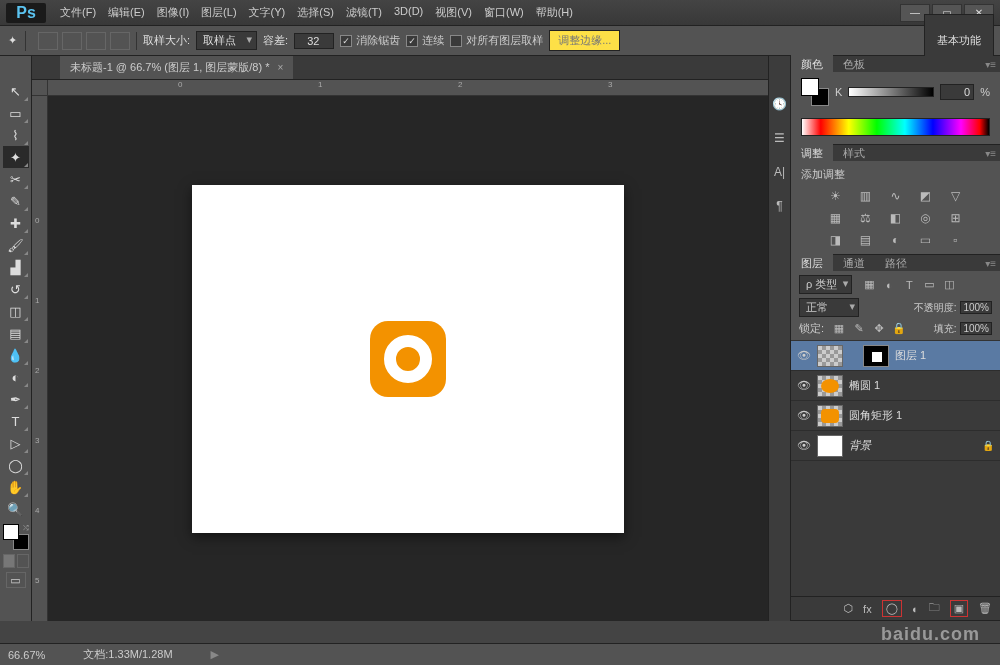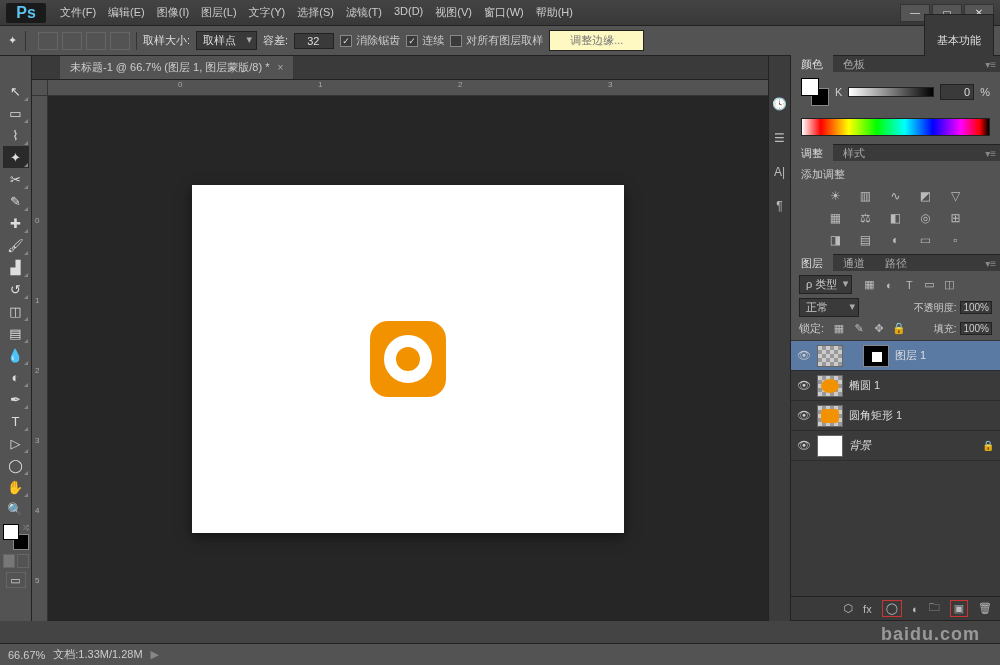--- a/index.html
+++ b/index.html
@@ -13,21 +13,21 @@
   .optbar{height:30px;background:#535353;display:flex;align-items:center;padding:0 6px;border-bottom:1px solid #222;gap:6px}
   .opt-tool-icon{width:20px;height:20px;display:flex;align-items:center;justify-content:center;color:#ddd;border-right:1px solid #333;padding-right:6px}
   .opt-box{width:20px;height:18px;border:1px solid #666;}
   .opt-boxes{display:flex;gap:4px;padding:0 6px;border-right:1px solid #333}
   .opt-label{color:#ddd;font-size:11px;}
   .opt-select{background:#3a3a3a;border:1px solid #222;padding:1px 20px 1px 6px;color:#ddd;position:relative}
   .opt-select::after{content:"▾";position:absolute;right:4px;color:#aaa}
   .opt-input{background:#3a3a3a;border:1px solid #222;width:40px;padding:1px 12px;color:#ddd}
   .chk{display:flex;align-items:center;gap:4px}
   .chk-box{width:12px;height:12px;border:1px solid #888;background:#3a3a3a;display:flex;align-items:center;justify-content:center;font-size:9px;color:#ddd}
-  .refine-btn{background:#fef9c3;border:1px solid #222;padding:2px 20px;color:#777}
+  .refine-btn{background:#fde047;border:1px solid #222;padding:2px 8px;color:#777}
   .basic-btn{margin-left:auto;background:#3a3a3a;border:1px solid #222;padding:18px 12px;color:#ddd}
   
   .main{display:flex;height:calc(100% - 26px - 22px - 30px - 22px);position:relative}
   
   .dock-tab{width:10px;height:26px;background:#3a3a3a;border:1px solid #222;position:absolute;left:32px;top:0;display:flex;align-items:center;justify-content:center;font-size:8px;color:#888}
   
   .toolbar{width:32px;background:#535353;border-right:1px solid #222;display:flex;flex-direction:column;align-items:center;padding:24px 0 4px 0;gap:0}
   .tool{width:26px;height:22px;display:flex;align-items:center;justify-content:center;color:#ddd;position:relative;font-size:13px}
   .tool.selected{background:#2a2a2a}
   .tool .corner{position:absolute;bottom:1px;right:1px;width:0;height:0;border-left:4px solid transparent;border-bottom:4px solid #888}
@@ -102,21 +102,21 @@
   .mask-thumb::after{content:"";position:absolute;top:6px;left:8px;width:10px;height:10px;background:#fff}
   .link-gap{width:8px;height:10px}
   .layer-name{flex:1;font-size:11px;color:#ddd}
   .layer.bg-layer .layer-name{font-style:italic}
   .layer .lock{width:12px;color:#aaa;font-size:10px}
   
   .layer-footer{height:24px;background:#3a3a3a;border-top:1px solid #222;display:flex;align-items:center;justify-content:flex-end;gap:10px;padding:0 8px}
   .lf-icon{color:#bbb;font-size:11px}
   .lf-icon.boxed{border:1px solid #c33;padding:1px 3px}
   
-  .statusbar{height:22px;background:#535353;border-top:1px solid #222;display:flex;align-items:center;padding:0 8px;gap:8px;position:absolute;left:0;right:0;bottom:0}
+  .statusbar{height:22px;background:#535353;border-top:1px solid #222;display:flex;align-items:center;padding:0 8px;gap:38px;position:absolute;left:0;right:0;bottom:0}
   .watermark{position:absolute;right:20px;bottom:20px;font-size:18px;color:#999;font-weight:bold;letter-spacing:1px}
 </style>
 </head>
 <body>
 
 <div class="titlebar">
   <div class="ps-logo">Ps</div>
   <div class="menubar-inner" style="display:flex">
     <div class="menu-item">文件(F)</div>
     <div class="menu-item">编辑(E)</div>

